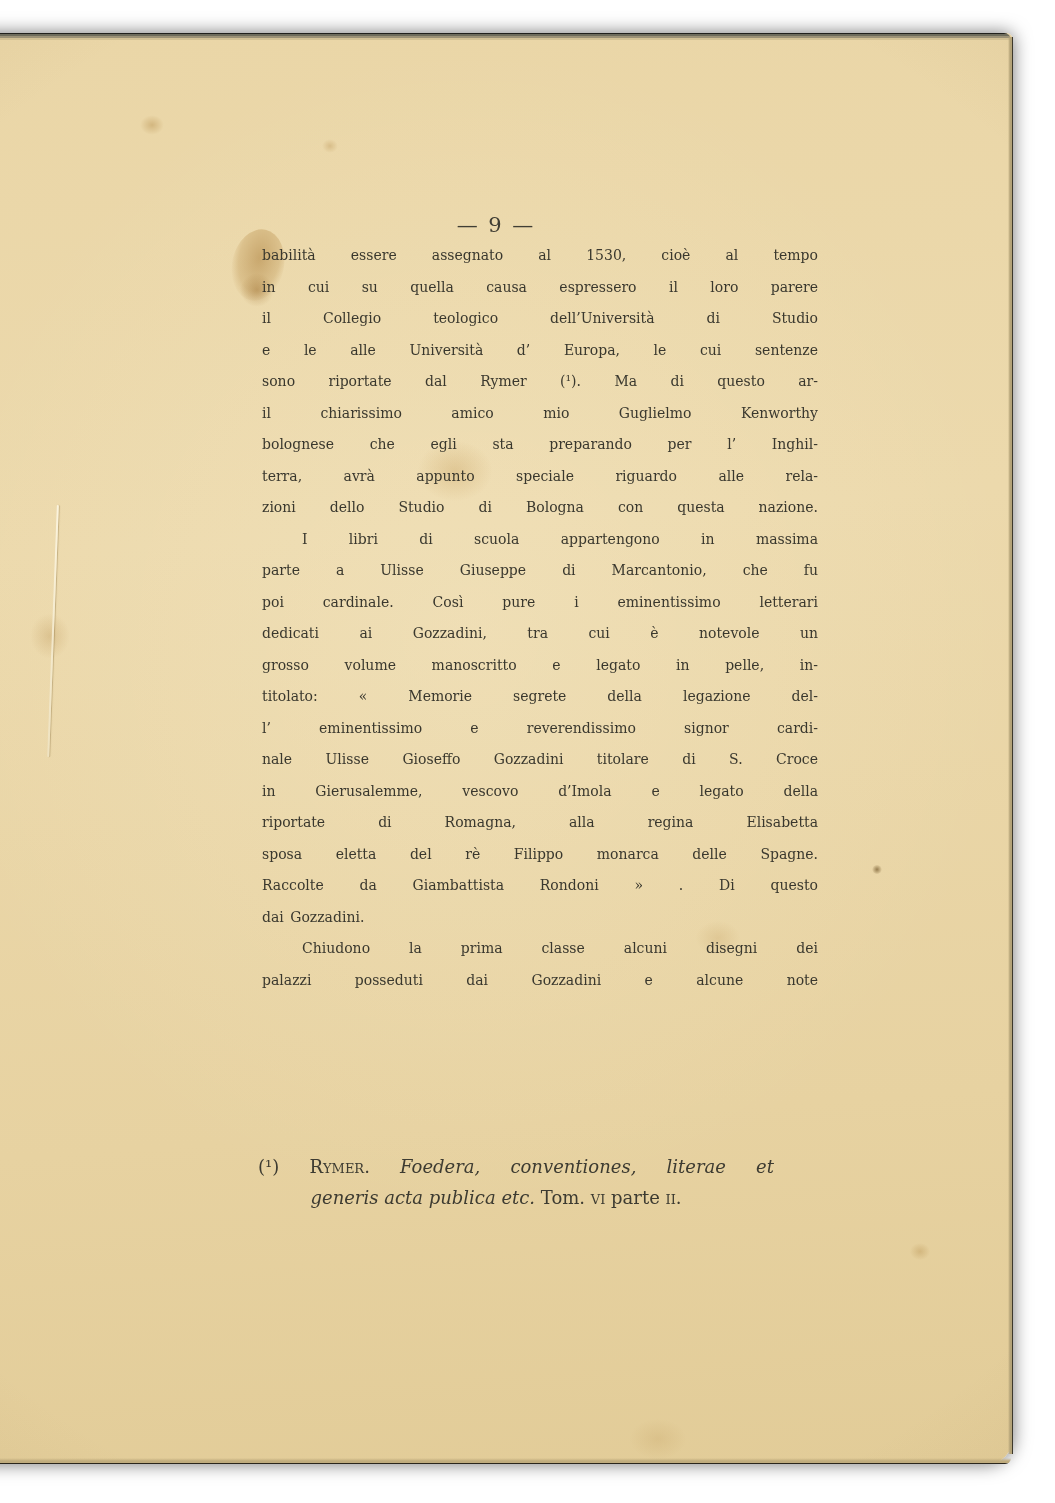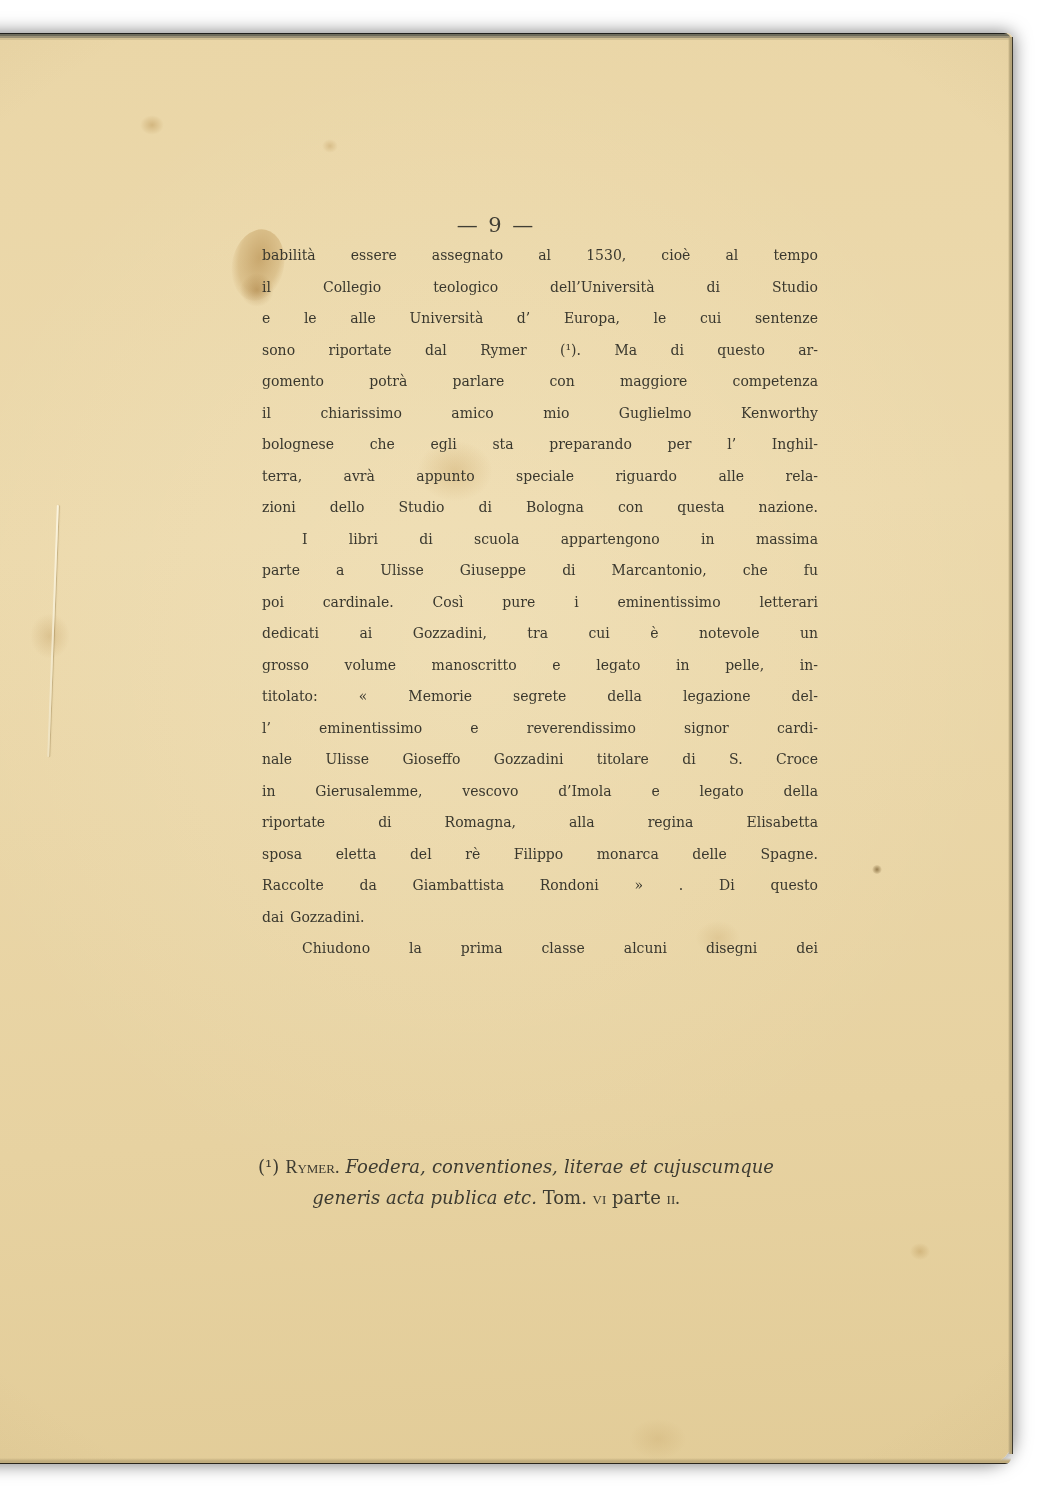--- a/index.html
+++ b/index.html
@@ -98,21 +98,21 @@
   .line.flush  { text-align: right; text-align-last: left; }
   .footnote {
     position: absolute;
     left: 248px; top: 1118px; width: 556px;
     font-size: 18px;
     color: #3d3b31;
   }
   .fn-line { height: 31px; line-height: 31px; overflow: hidden; }
   .fn-line1 { text-indent: 40px; text-align: justify; text-align-last: justify; }
   .fn-line2 { text-align: center; }
-  .sc { font-variant: small-caps; font-family: Liberation Serif, serif; }
+  .sc { font-variant: small-caps; }
   .it { font-style: italic; }
 </style>
 </head>
 <body>
 
 <div class="scene">
   <div class="paper">
     <div class="edge top"></div>
     <div class="edge right"></div>
     <div class="edge bottom"></div>
@@ -126,42 +126,43 @@
     <div class="stain s6"></div>
     <div class="stain s7"></div>
     <div class="stain s8"></div>
     <div class="stain s9"></div>
     <div class="thread"></div>
 
     <div class="page-number">— 9 —</div>
 
     <div class="text-block">
       <div class="line">babilità essere assegnato al 1530, cioè al tempo</div>
+      <div class="line">in cui su quella causa espressero il loro parere</div>
       <div class="line">il Collegio teologico dell’Università di Studio</div>
       <div class="line">e le alle Università d’ Europa, le cui sentenze</div>
       <div class="line">sono riportate dal Rymer (¹). Ma di questo ar-</div>
-      <div class="line">gomento potrà parlare con maggiore competenza</div>
       <div class="line">il chiarissimo amico mio Guglielmo Kenworthy</div>
       <div class="line">bolognese che egli sta preparando per l’ Inghil-</div>
       <div class="line">terra, avrà appunto speciale riguardo alle rela-</div>
       <div class="line">zioni dello Studio di Bologna con questa nazione.</div>
       <div class="line indent">I libri di scuola appartengono in massima</div>
       <div class="line">parte a Ulisse Giuseppe di Marcantonio, che fu</div>
       <div class="line">poi cardinale. Così pure i eminentissimo letterari</div>
       <div class="line">dedicati ai Gozzadini, tra cui è notevole un</div>
       <div class="line">grosso volume manoscritto e legato in pelle, in-</div>
       <div class="line">titolato: « Memorie segrete della legazione del-</div>
       <div class="line">l’ eminentissimo e reverendissimo signor cardi-</div>
       <div class="line">nale Ulisse Gioseffo Gozzadini titolare di S. Croce</div>
       <div class="line">in Gierusalemme, vescovo d’Imola e legato della</div>
       <div class="line">riportate di Romagna, alla regina Elisabetta</div>
       <div class="line">sposa eletta del rè Filippo monarca delle Spagne.</div>
       <div class="line">Raccolte da Giambattista Rondoni » . Di questo</div>
       <div class="line flush">dai Gozzadini.</div>
       <div class="line indent">Chiudono la prima classe alcuni disegni dei</div>
+      <div class="line">palazzi posseduti dai Gozzadini e alcune note</div>
     </div>
 
     <div class="footnote">
       <div class="fn-line fn-line1"><span>(¹)</span> <span class="sc">Rymer.</span> <span class="it">Foedera, conventiones, literae et cujuscumque</span></div>
       <div class="fn-line fn-line2"><span class="it">generis acta publica etc.</span> <span>Tom.</span> <span class="sc">vi</span> <span>parte</span> <span class="sc">ii.</span></div>
     </div>
   </div>
 </div>
 
 </body></html>

